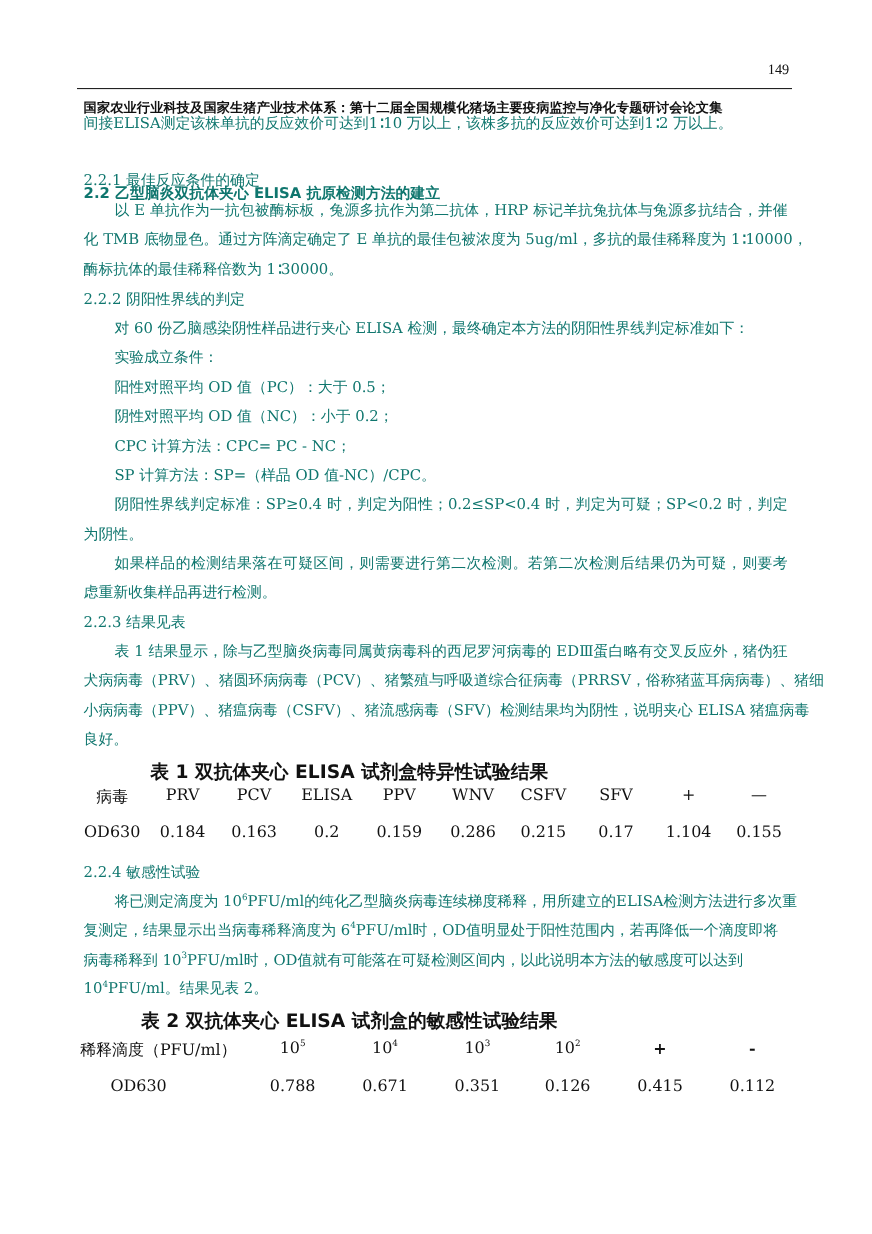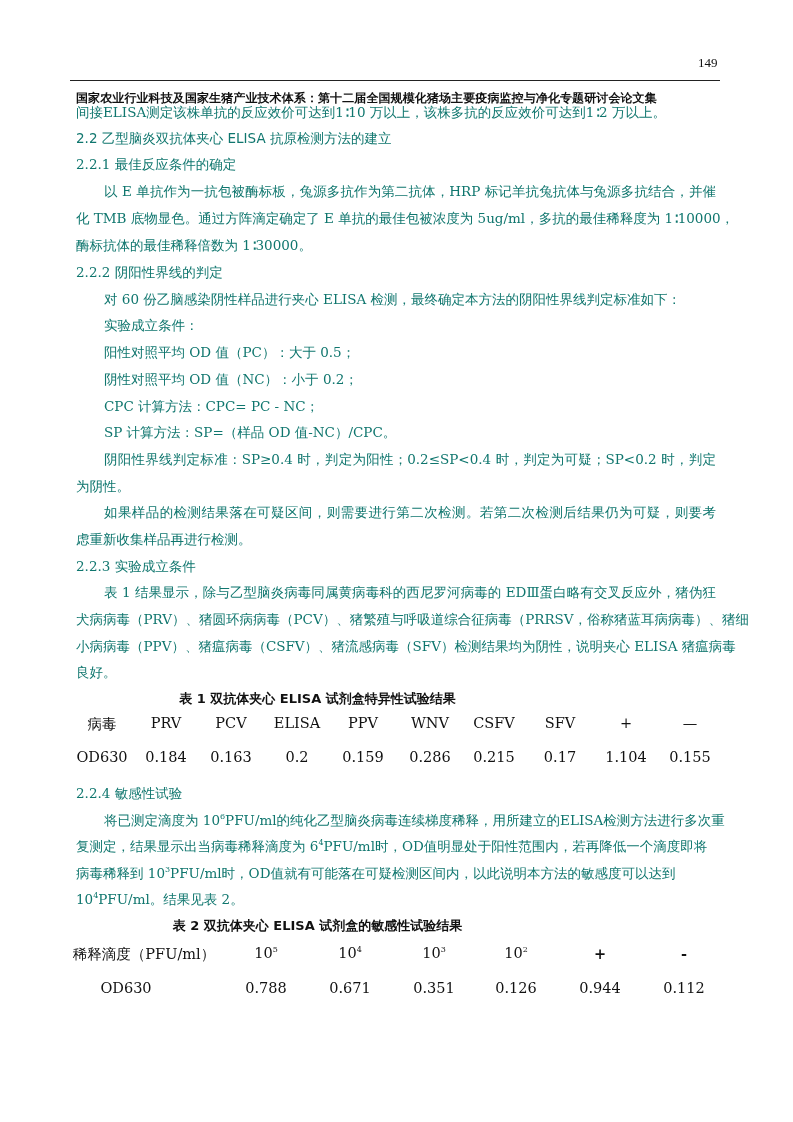--- a/index.html
+++ b/index.html
@@ -22,27 +22,27 @@
   .header-rule {
     position: absolute; left: 70px; top: 80px; width: 650px; height: 0;
     border-top: 1px solid #222;
   }
   .line {
     position: absolute; left: 76px; font-size: 13.5px; white-space: nowrap;
     line-height: 18px; color: #0f766e;
   }
   .ind { left: 104px; }
   .bold-sec {
-    font-family: "DejaVu Sans", "Liberation Sans", sans-serif; font-weight: normal; font-size: 13.5px;
+    font-family: "DejaVu Sans", "Liberation Sans", sans-serif; font-weight: bold; font-size: 13.5px; margin-top: 38px;
   }
   .justify { width: 640px; text-align: justify; text-align-last: justify; }
   .justify.ind { width: 612px; }
   .caption {
     position: absolute; left: 0; width: 635px; text-align: center;
-    font-family: "DejaVu Sans", "Liberation Sans", sans-serif; font-weight: bold; font-size: 13px;
+    font-family: "DejaVu Sans", "Liberation Sans", sans-serif; font-weight: bold; font-size: 17px;
   }
   .trow { position: absolute; font-size: 14.5px; white-space: nowrap; }
   .tcell { position: absolute; transform: translateX(-50%); }
   sup { font-size: 8px; vertical-align: 6px; line-height: 0; }
 </style>
 </head>
 <body>
 
 <div class="header-text">国家农业行业科技及国家生猪产业技术体系：第十二届全国规模化猪场主要疫病监控与净化专题研讨会论文集</div>
 <div class="page-num">149</div>
@@ -58,21 +58,21 @@
 <div class="line ind" style="top:290px">对 60 份乙脑感染阴性样品进行夹心 ELISA 检测，最终确定本方法的阴阳性界线判定标准如下：</div>
 <div class="line ind" style="top:316px">实验成立条件：</div>
 <div class="line ind" style="top:343px">阳性对照平均 OD 值（PC）：大于 0.5；</div>
 <div class="line ind" style="top:370px">阴性对照平均 OD 值（NC）：小于 0.2；</div>
 <div class="line ind" style="top:397px">CPC 计算方法：CPC= PC  - NC；</div>
 <div class="line ind" style="top:423px">SP 计算方法：SP=（样品 OD 值-NC）/CPC。</div>
 <div class="line ind justify" style="top:450px">阴阳性界线判定标准：SP≥0.4 时，判定为阳性；0.2≤SP&lt;0.4 时，判定为可疑；SP&lt;0.2 时，判定</div>
 <div class="line" style="top:477px">为阴性。</div>
 <div class="line ind justify" style="top:503px">如果样品的检测结果落在可疑区间，则需要进行第二次检测。若第二次检测后结果仍为可疑，则要考</div>
 <div class="line" style="top:530px">虑重新收集样品再进行检测。</div>
-<div class="line" style="top:557px">2.2.3 实验成立条件</div>
+<div class="line" style="top:557px">2.2.3 结果见表</div>
 <div class="line ind justify" style="top:583px">表 1 结果显示，除与乙型脑炎病毒同属黄病毒科的西尼罗河病毒的 EDⅢ蛋白略有交叉反应外，猪伪狂</div>
 <div class="line justify" style="top:610px">犬病病毒（PRV）、猪圆环病病毒（PCV）、猪繁殖与呼吸道综合征病毒（PRRSV，俗称猪蓝耳病病毒）、猪细</div>
 <div class="line justify" style="top:637px">小病病毒（PPV）、猪瘟病毒（CSFV）、猪流感病毒（SFV）检测结果均为阴性，说明夹心 ELISA 猪瘟病毒</div>
 <div class="line" style="top:663px">良好。</div>
 
 <div class="caption" style="top:690px">表 1 双抗体夹心 ELISA 试剂盒特异性试验结果</div>
 <div class="trow" style="top:715px; left:0; width:793px;">
   <span class="tcell" style="left:102px">病毒</span>
   <span class="tcell" style="left:166px">PRV</span>
   <span class="tcell" style="left:231px">PCV</span>
@@ -112,15 +112,15 @@
   <span class="tcell" style="left:516px"><span>10</span><sup>2</sup></span>
   <span class="tcell" style="left:600px; font-weight:bold;">+</span>
   <span class="tcell" style="left:684px; font-weight:bold;">-</span>
 </div>
 <div class="trow" style="top:980px; left:0; width:793px;">
   <span class="tcell" style="left:126px">OD630</span>
   <span class="tcell" style="left:266px">0.788</span>
   <span class="tcell" style="left:350px">0.671</span>
   <span class="tcell" style="left:434px">0.351</span>
   <span class="tcell" style="left:516px">0.126</span>
-  <span class="tcell" style="left:600px">0.944</span>
+  <span class="tcell" style="left:600px">0.415</span>
   <span class="tcell" style="left:684px">0.112</span>
 </div>
 
 </body></html>

